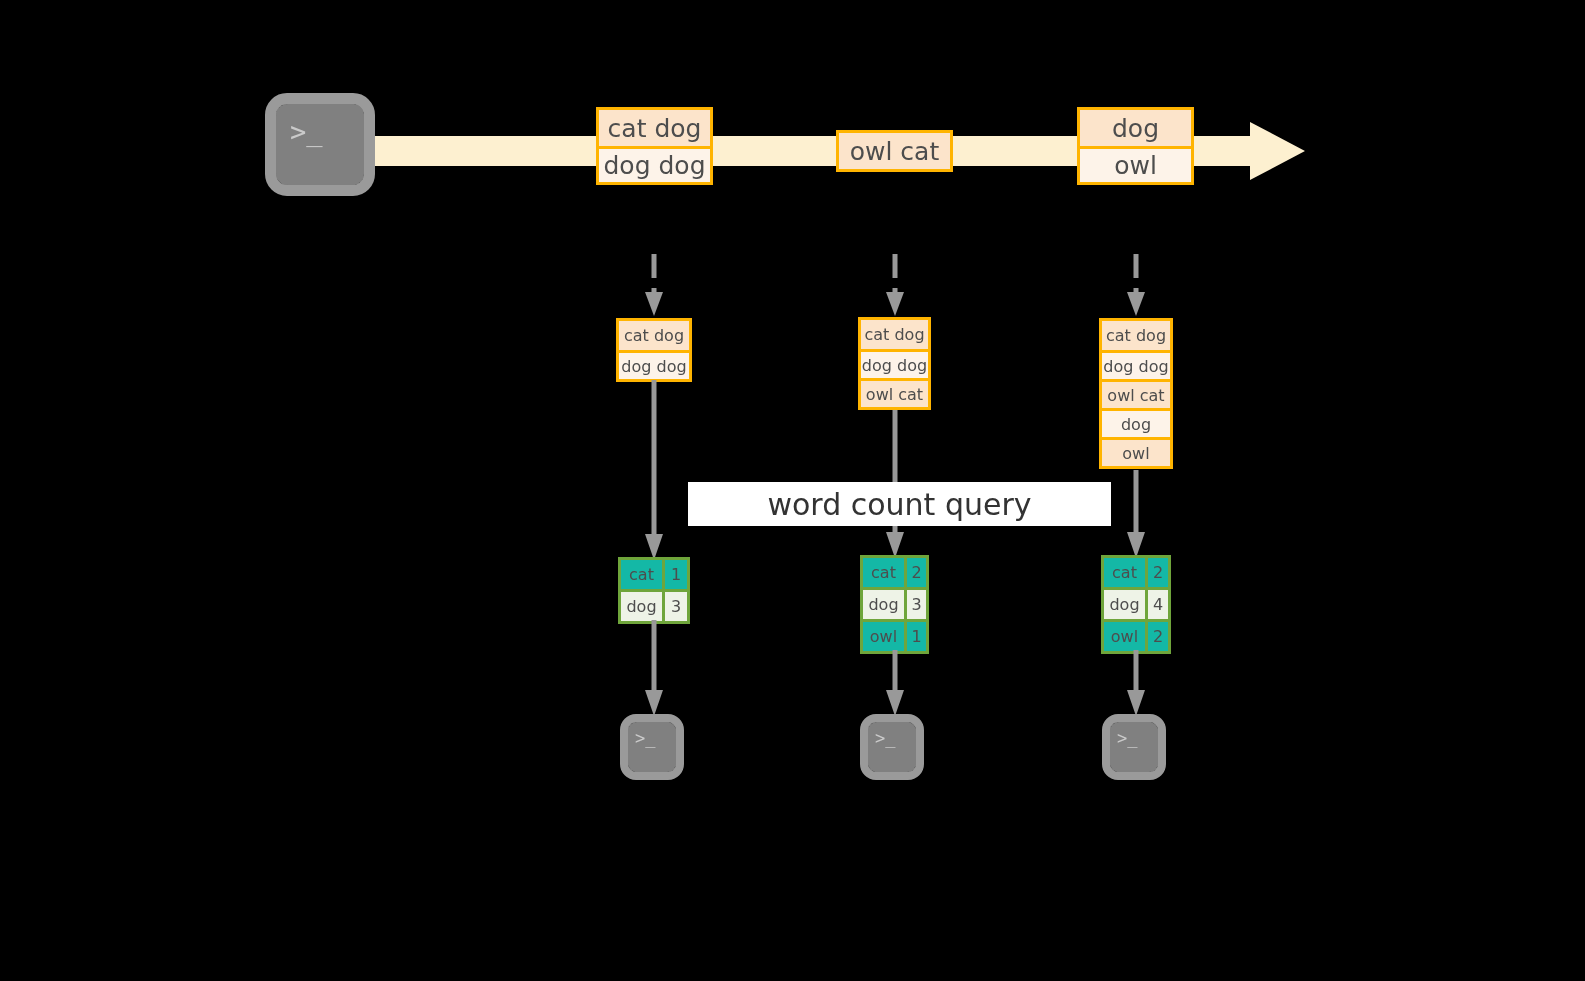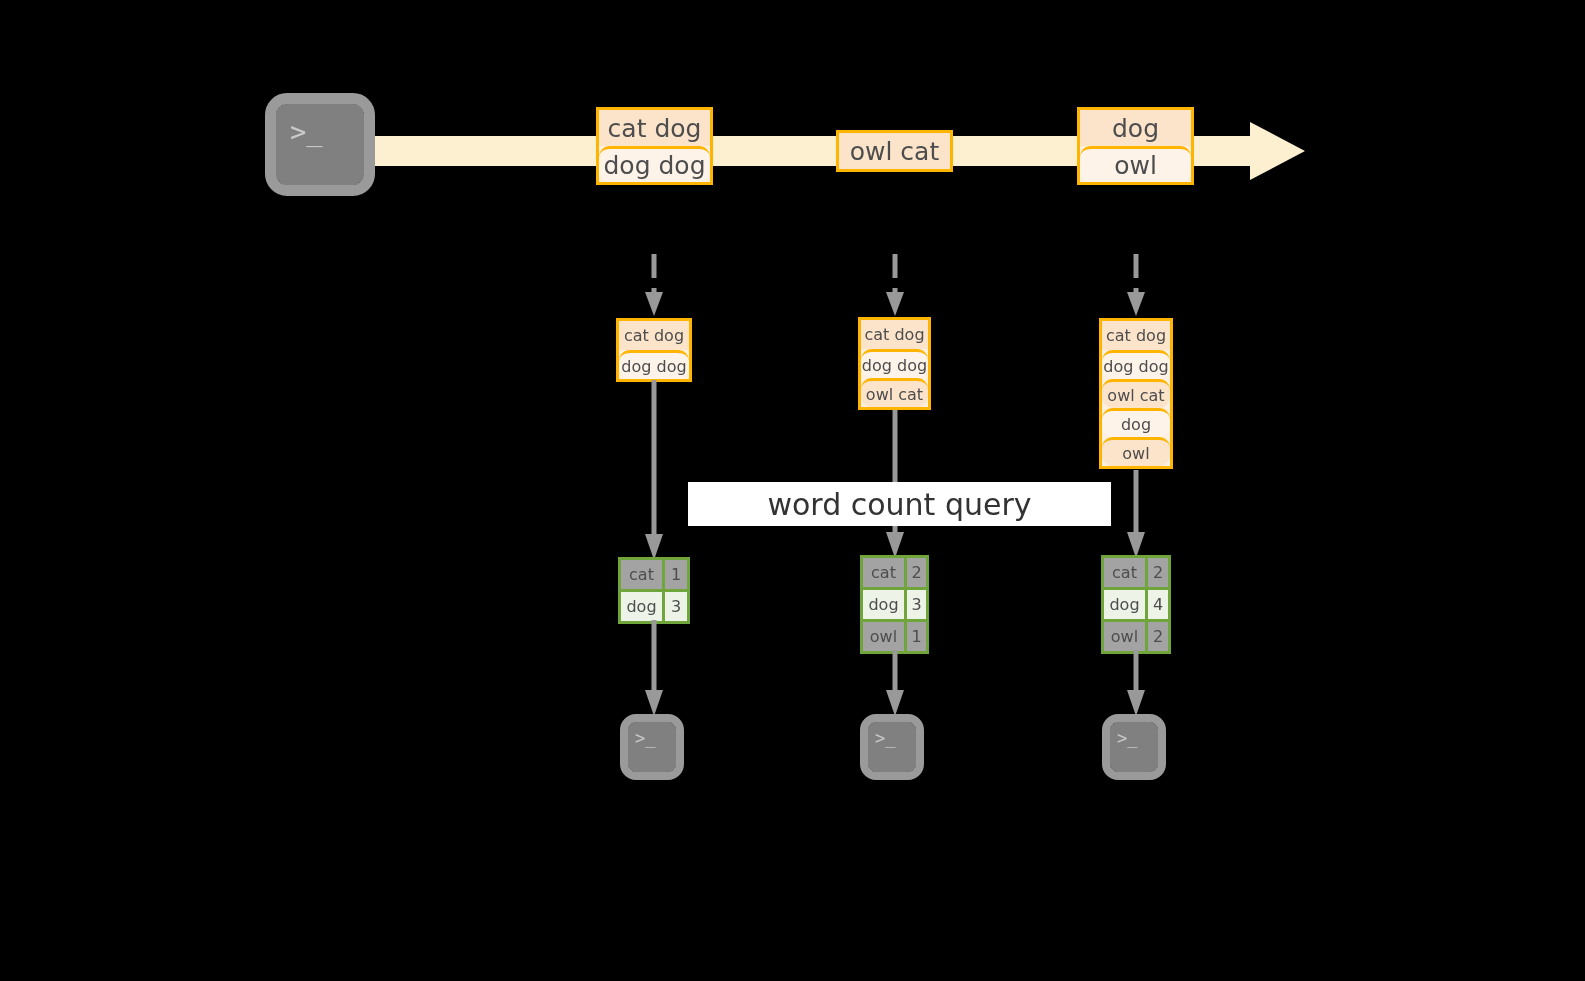--- a/index.html
+++ b/index.html
@@ -92,21 +92,21 @@
     color: #4d4d4d;
     text-align: center;
     white-space: nowrap;
     overflow: hidden;
     display: flex;
     align-items: center;
     justify-content: center;
   }
   .orow.dark { background: #fce4cb; }
   .orow.light { background: #fdf3e9; }
-  .orow + .orow { border-top: 3px solid #ffb400; border-radius: 11px; }
+  .orow + .orow { border-top: 3px solid #ffb400; }
 
   
   .obox.top .orow { height: 36px; font-size: 25px; }
   .obox.top-1 { left: 596px; top: 107px; width: 117px; }
   .obox.top-2 { left: 836px; top: 130px; width: 117px; }
   .obox.top-3 { left: 1077px; top: 107px; width: 117px; }
 
   
   .obox.mid .orow { height: 29px; font-size: 16px; }
   .obox.mid-1 { left: 616px; top: 318px; width: 76px; }
@@ -118,21 +118,21 @@
     position: absolute;
     box-sizing: border-box;
     border: 3px solid #6fa53b;
     background: #eef3e7;
   }
   .grow {
     display: flex;
     height: 29px;
   }
   .grow + .grow { border-top: 3px solid #6fa53b; }
-  .grow.dark .gcell { background: #a3a3a3; }
+  .grow.dark .gcell { background: #14b8a6; }
   .grow.light .gcell { background: #eef3e7; }
   .gcell {
     box-sizing: border-box;
     display: flex;
     align-items: center;
     justify-content: center;
     color: #4d4d4d;
     font-size: 16px;
     white-space: nowrap;
   }

